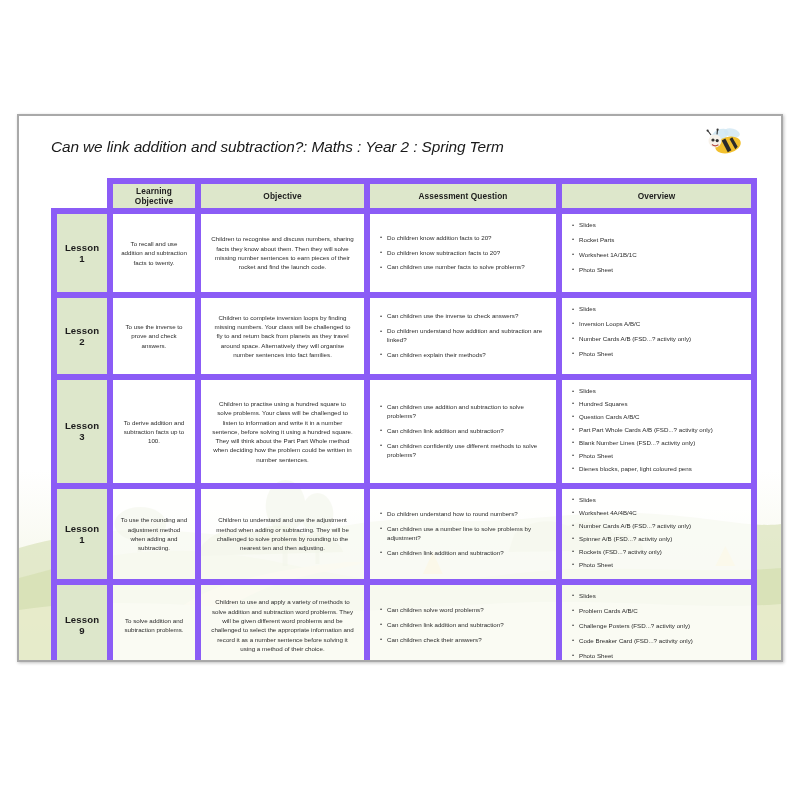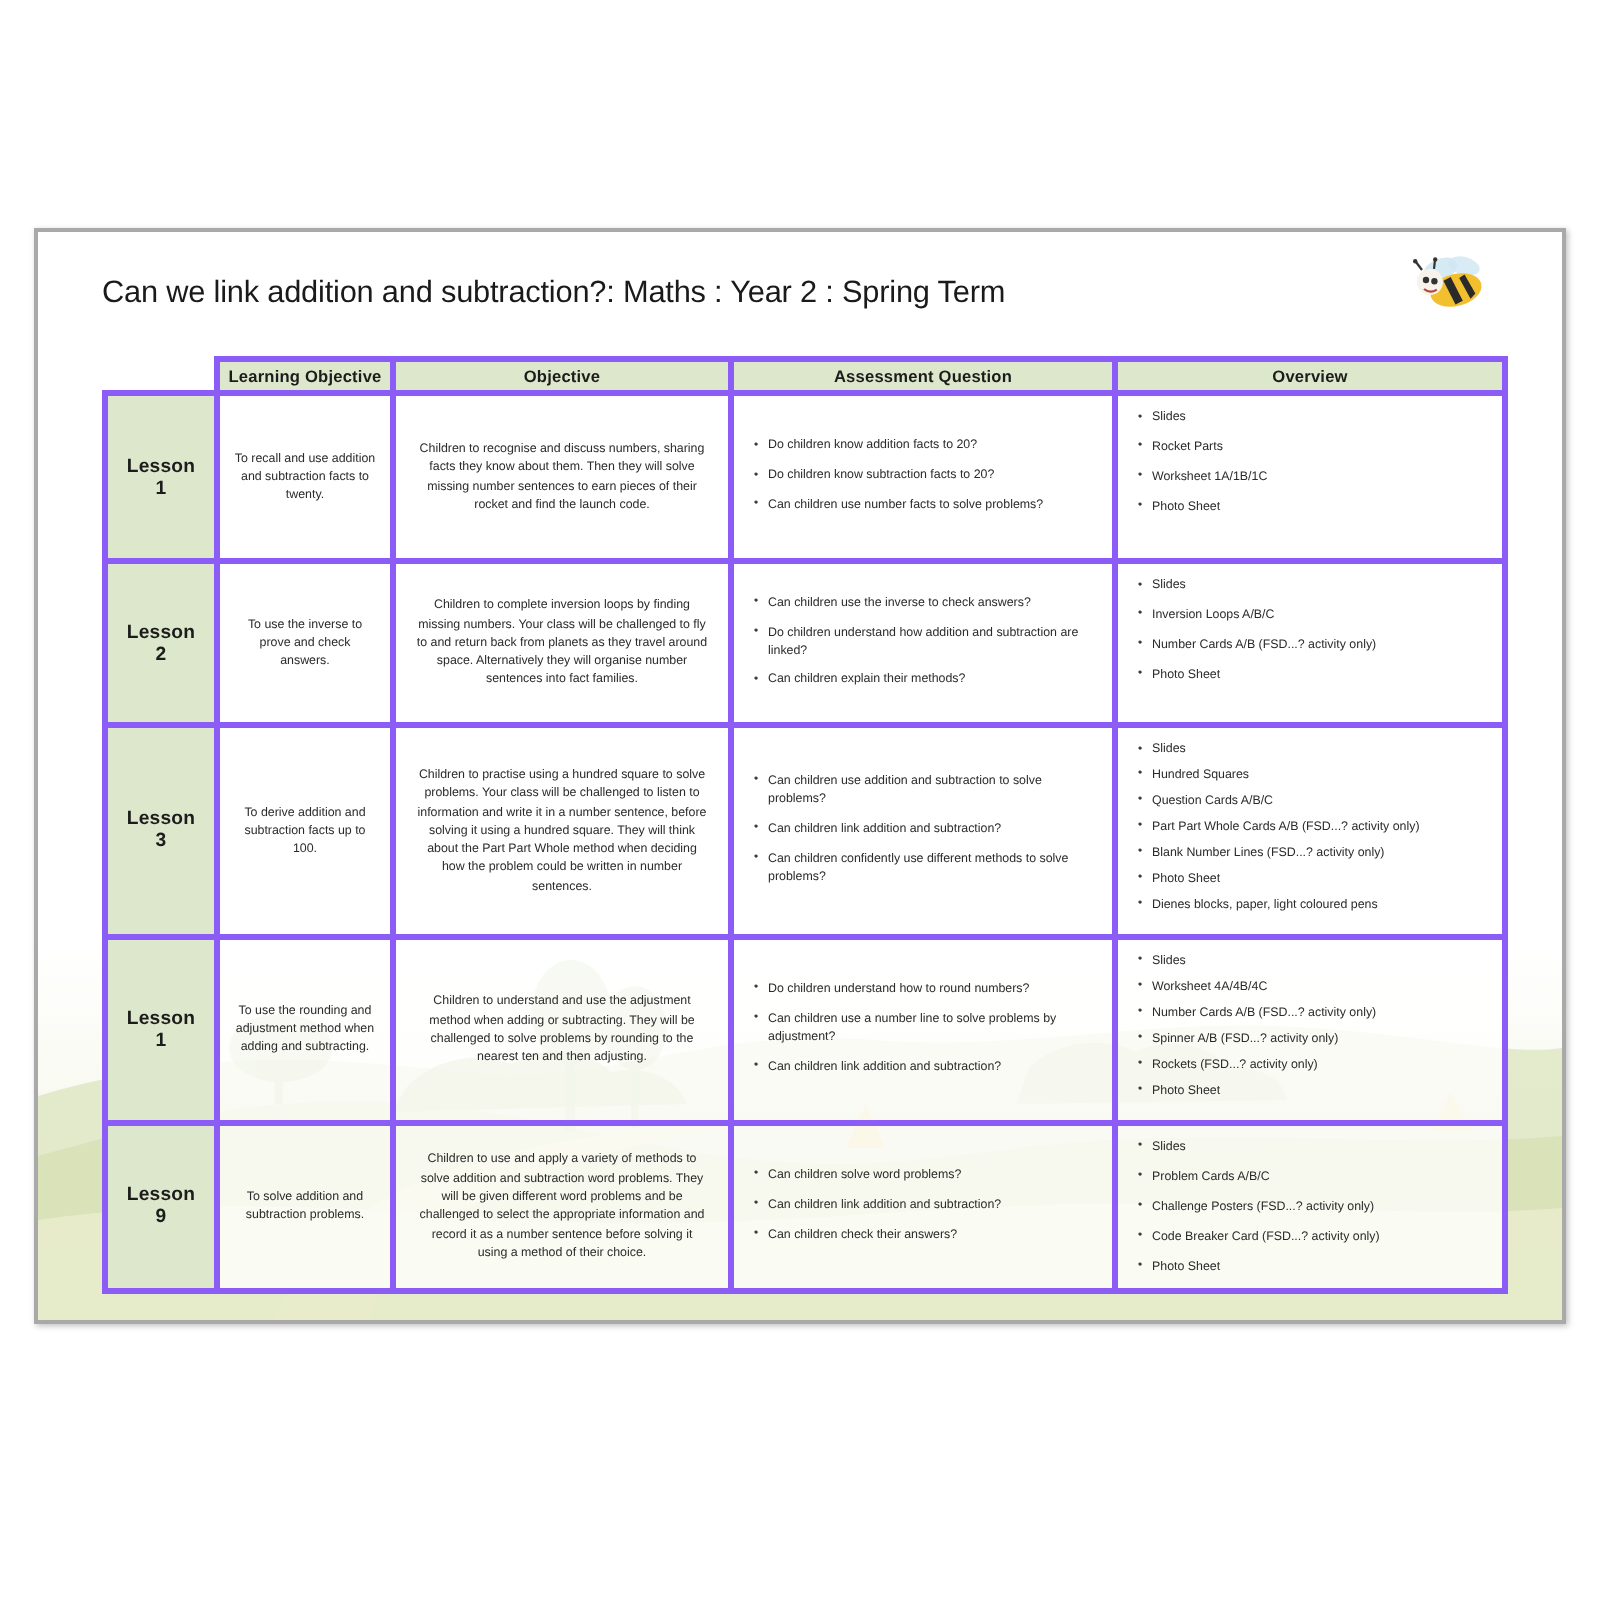--- a/index.html
+++ b/index.html
@@ -54,20 +54,21 @@
   }
   .doc-title {
     position: absolute;
     left: 32px;
     top: 22px;
     font-size: 15.4px;
     font-weight: 400;
     color: #1a1a1a;
     letter-spacing: -0.1px;
     white-space: nowrap;
+    font-style: italic;
   }
   .brand {
     position: absolute;
     right: 34px;
     top: 12px;
     width: 150px;
     height: 46px;
   }
   .brand-word {
     position: absolute;
@@ -91,21 +92,21 @@
     position: absolute;
     left: 32px;
     top: 62px;
     width: 700px;
     border-collapse: collapse;
     table-layout: fixed;
     z-index: 2;
     background: transparent;
   }
   .plan-table th, .plan-table td {
-    border: 3px solid #8b5cf6;
+    border: 6px solid #8b5cf6;
     vertical-align: middle;
     padding: 5px 7px;
     box-sizing: border-box;
   }
   .plan-table thead th {
     background: #dde7cb;
     color: #1c1c1c;
     font-size: 8.3px;
     font-weight: bold;
     text-align: center;

